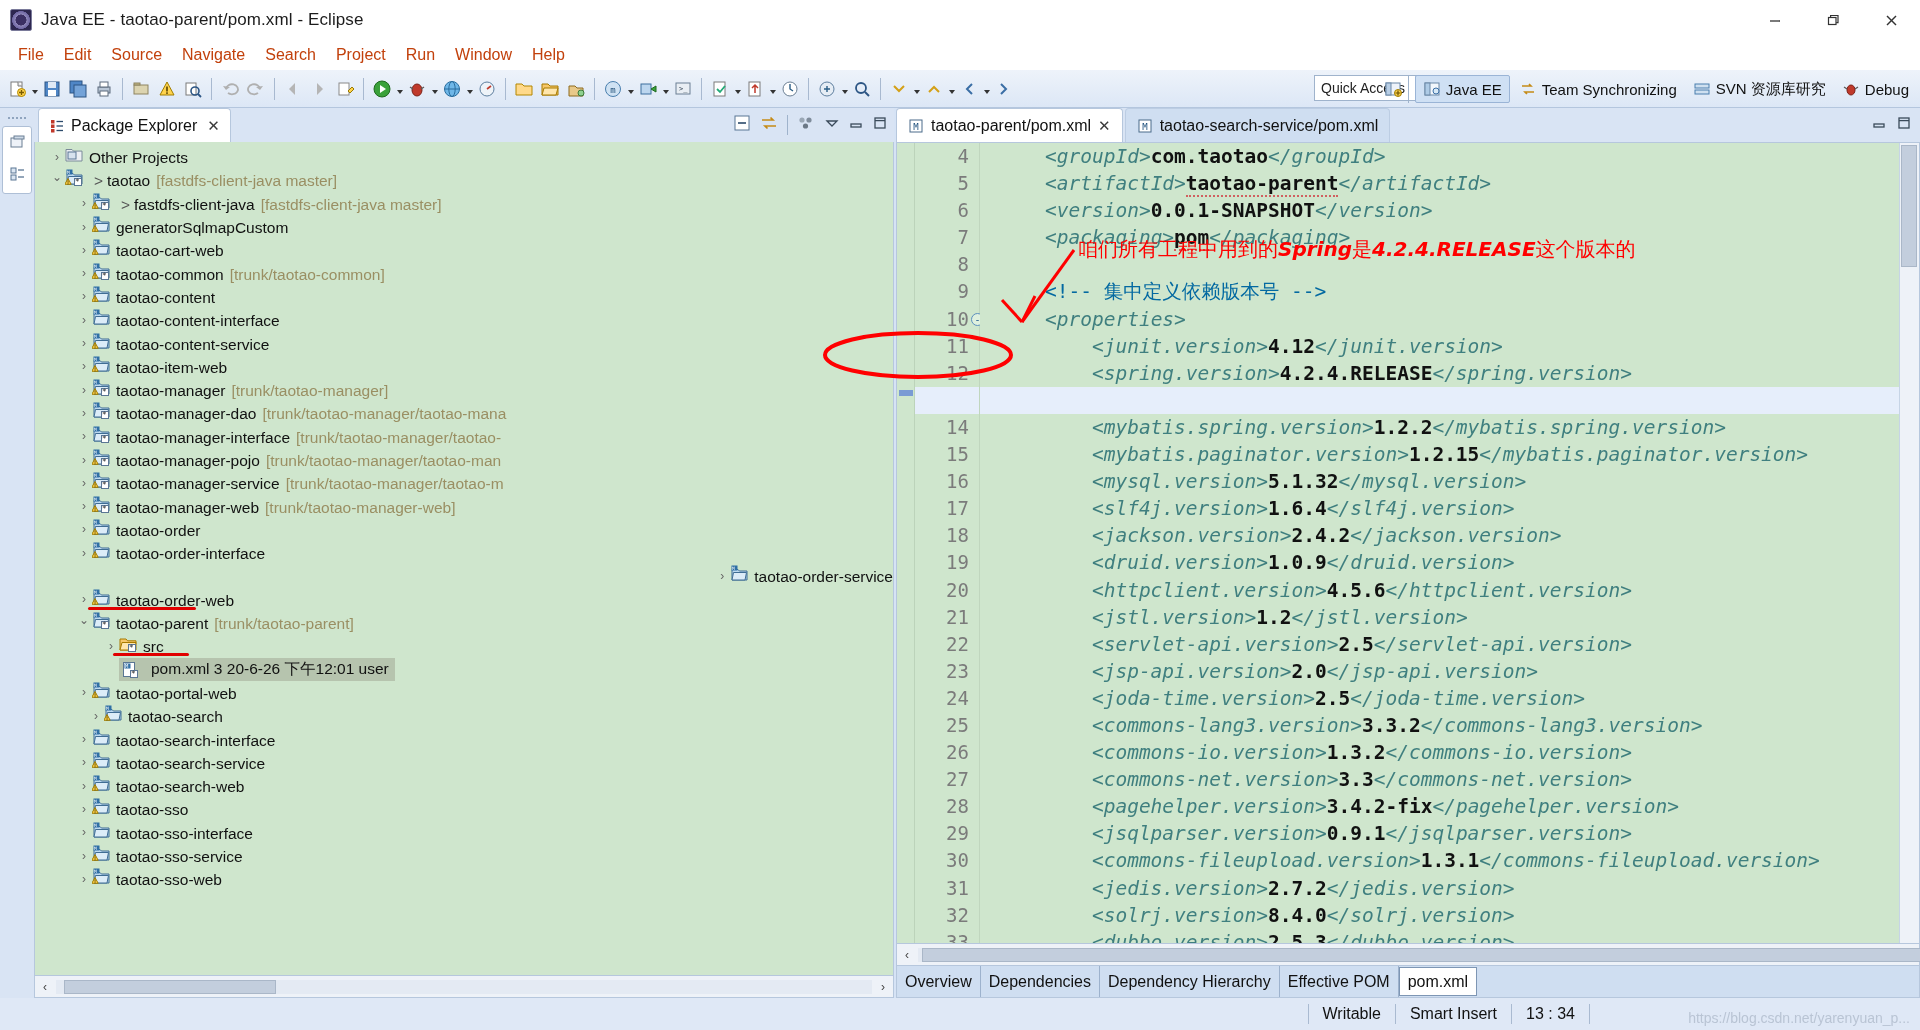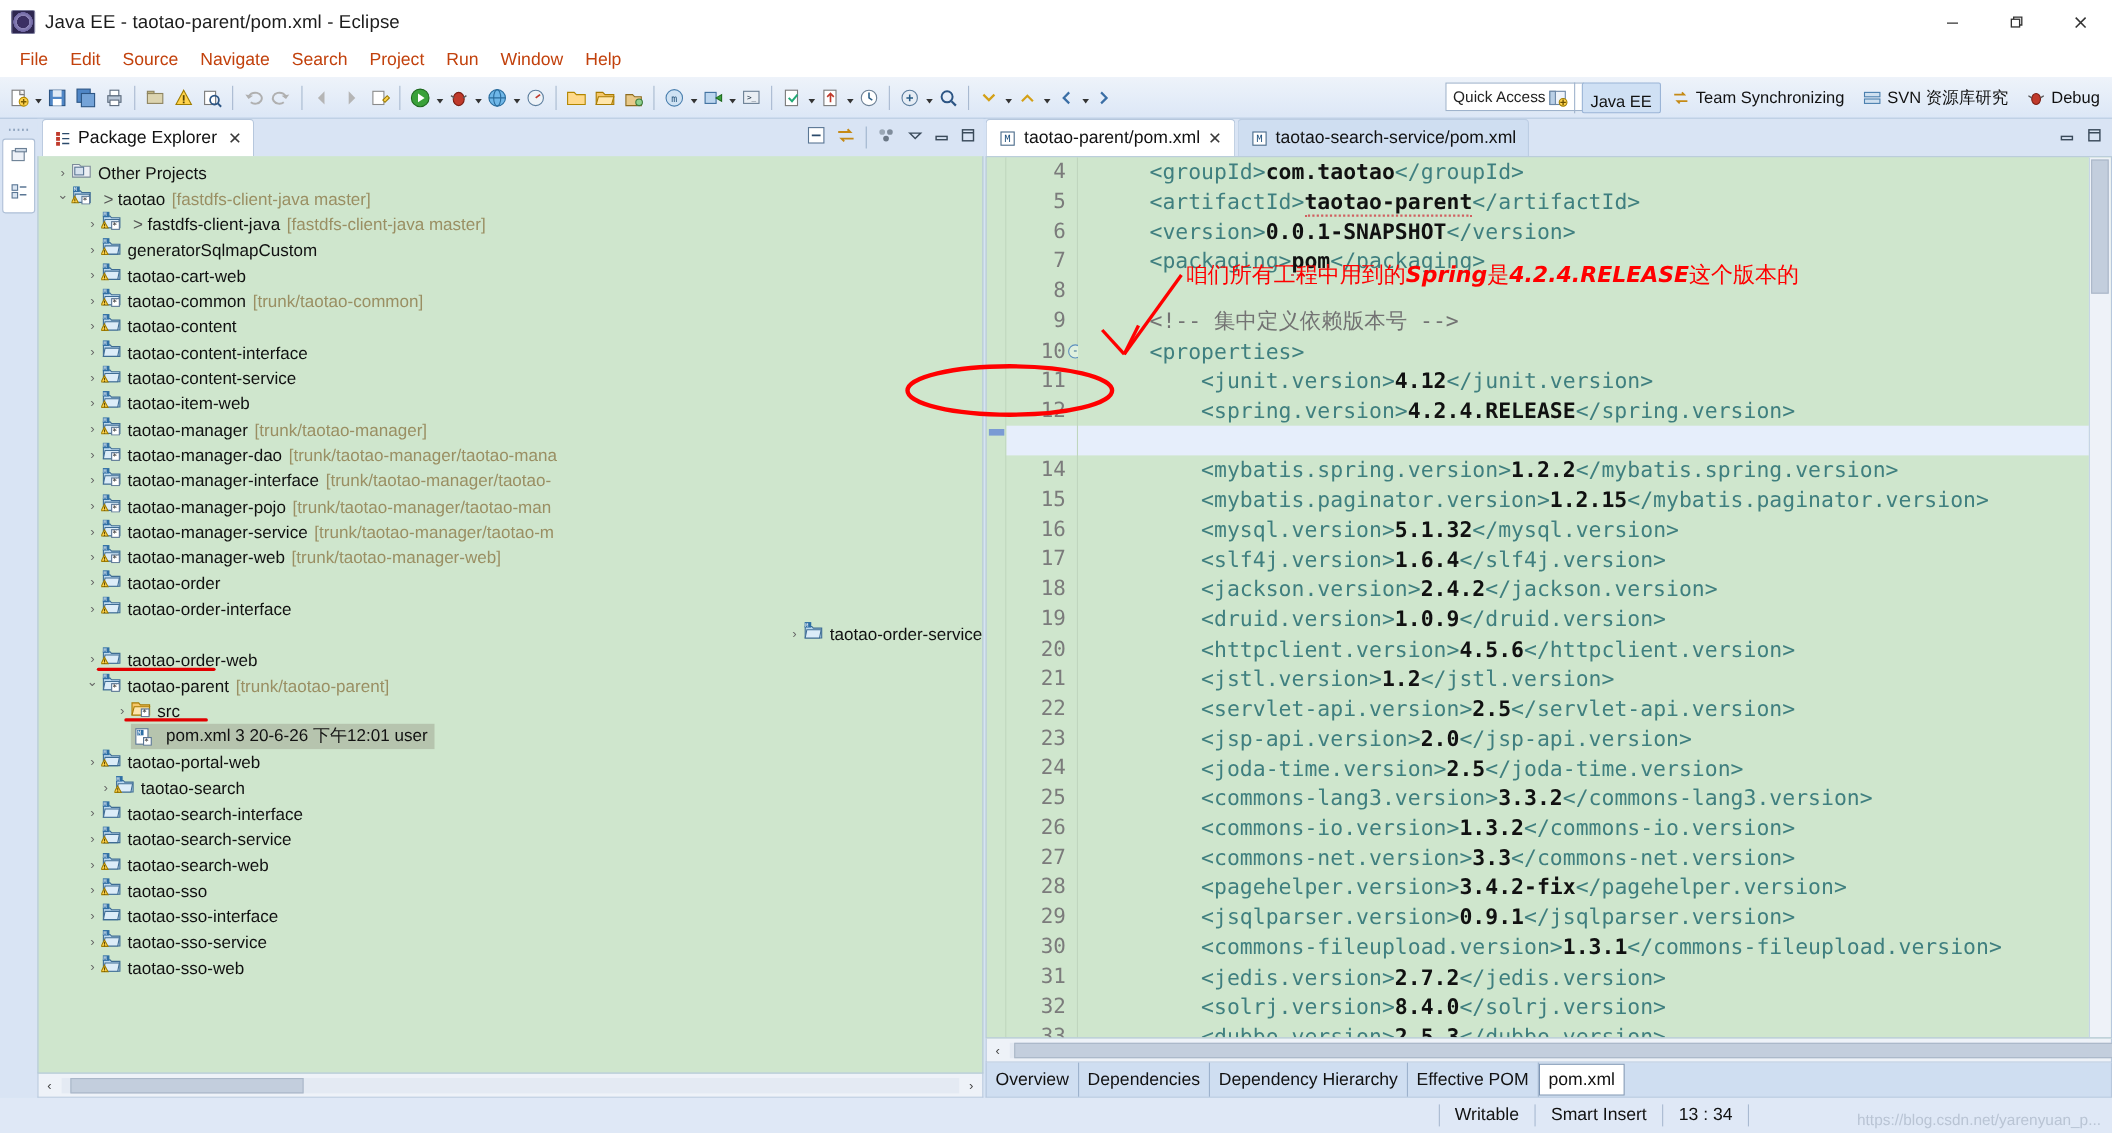--- a/index.html
+++ b/index.html
@@ -83,21 +83,21 @@
   .persp-bar {
     position: absolute; right: 4px; top: 3px; height: 32px;
     display: flex; align-items: center; gap: 2px;
     font-size: 15px; color: #111;
   }
   .persp-btn {
     display: flex; align-items: center; gap: 5px;
     padding: 3px 7px; height: 28px;
     white-space: nowrap;
   }
-  .persp-btn.active { background: #cfe0f4; border: 1px solid #9ab4d6; border-radius: 2px; flex-direction: column; }
+  .persp-btn.active { background: #cfe0f4; border: 1px solid #9ab4d6; border-radius: 2px; }
   .persp-open {
     width: 30px; height: 28px; display:flex; align-items:center; justify-content:center;
     border-right: 1px solid #9fb3cc; margin-right: 4px;
   }
 
   
   .main {
     flex: 1 1 auto; display: flex; min-height: 0;
     background: #d6e3f5;
   }
@@ -231,23 +231,23 @@
   }
   .code {
     flex: 1 1 auto; position: relative; overflow: hidden;
     font-family: "DejaVu Sans Mono", monospace;
     font-size: 19.5px;
     padding-left: 18px;
     background: #cfe6cd;
   }
   .ln { height: 27.1px; line-height: 27.1px; white-space: pre; }
   .gutter .ln { padding-right: 0; }
-  .tag { color: #3f7f7f; }
+  .tag { color: #3f7f7f; font-style: italic; }
   .val { color: #111; font-weight: bold; }
-  .cmt { color: #737373; }
+  .cmt { color: #0369a1; }
   .fold {
     position: absolute; left: 56px; width: 13px; height: 13px;
     border: 1px solid #5c8fbe; border-radius: 50%;
     background: #dff0de; color: #2f6590; font-size: 10px; line-height: 11px; text-align: center;
     font-family: "DejaVu Sans Mono", monospace;
   }
   .hl-line {
     position: absolute; left: 0; right: 0; height: 27.1px; background: #e6eefb;
   }
   .squiggle { border-bottom: 2px dotted #d06060; }

